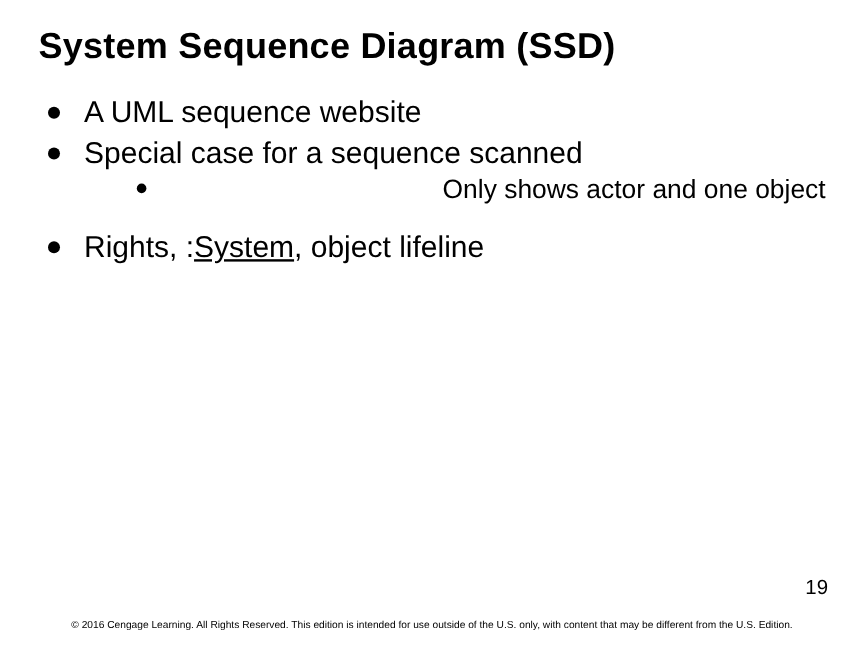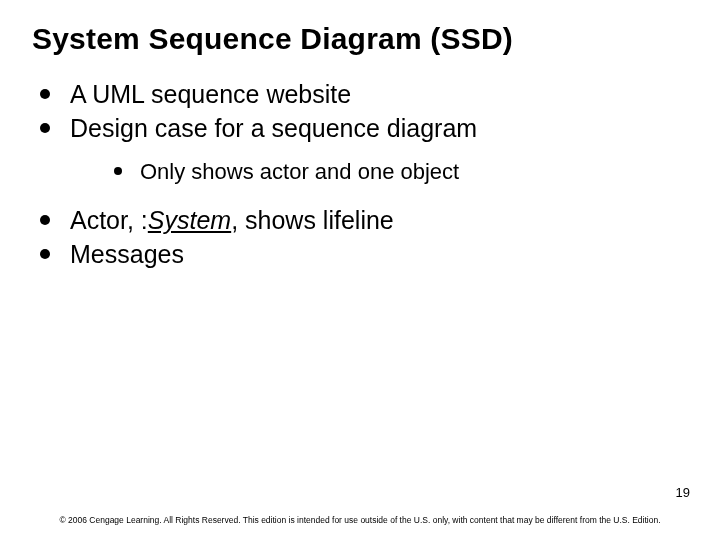--- a/index.html
+++ b/index.html
@@ -44,43 +44,43 @@
     position: absolute;
     left: 4px;
     top: 0.42em;
     width: 10px;
     height: 10px;
     background: #000;
     border-radius: 50%;
   }
   ul.level2 {
     list-style: none;
-    margin: 14px 0 18px 0;
+    margin: 0 0 18px 0;
     padding: 0 0 0 40px;
+    text-align: right;
   }
   ul.level2 > li {
     position: relative;
     padding-left: 30px;
     font-size: 22px;
     line-height: 1.28;
     margin-bottom: 2px;
   }
   ul.level2 > li::before {
     content: "";
     position: absolute;
     left: 4px;
     top: 0.42em;
     width: 8px;
     height: 8px;
     background: #000;
     border-radius: 50%;
   }
   .underline {
     text-decoration: underline;
-    font-style: italic;
   }
   .footer {
     position: absolute;
     left: 0;
     right: 0;
     bottom: 14px;
     text-align: center;
   }
   .book {
     font-size: 13px;
@@ -89,43 +89,42 @@
   }
   .copyright {
     font-size: 8.5px;
     color: #000;
     line-height: 1.25;
   }
   .pagenum {
     position: absolute;
     right: 30px;
     bottom: 40px;
-    font-size: 13px;
+    font-size: 17px;
   }
 </style>
 </head>
 <body>
 
 <div class="slide">
 
   <div class="title">System Sequence Diagram (SSD)</div>
 
   <ul class="level1">
     <li>A UML sequence website</li>
     <li>
-      <span>Design case for a sequence diagram</span>
+      <span>Special case for a sequence scanned</span>
       <ul class="level2">
         <li>Only shows actor and one object</li>
       </ul>
     </li>
     <li>
-      <span>Actor, :</span><span class="underline">System</span><span>, shows lifeline</span>
+      <span>Rights, :</span><span class="underline">System</span><span>, object lifeline</span>
     </li>
-    <li>Messages</li>
   </ul>
 
   <div class="pagenum">19</div>
 
   <div class="footer">
-    <div class="copyright">© 2006 Cengage Learning. All Rights Reserved. This edition is intended for use outside of the U.S. only, with content that may be different from the U.S. Edition.</div>
+    <div class="copyright">© 2016 Cengage Learning. All Rights Reserved. This edition is intended for use outside of the U.S. only, with content that may be different from the U.S. Edition.</div>
   </div>
 
 </div>
 
 </body></html>

